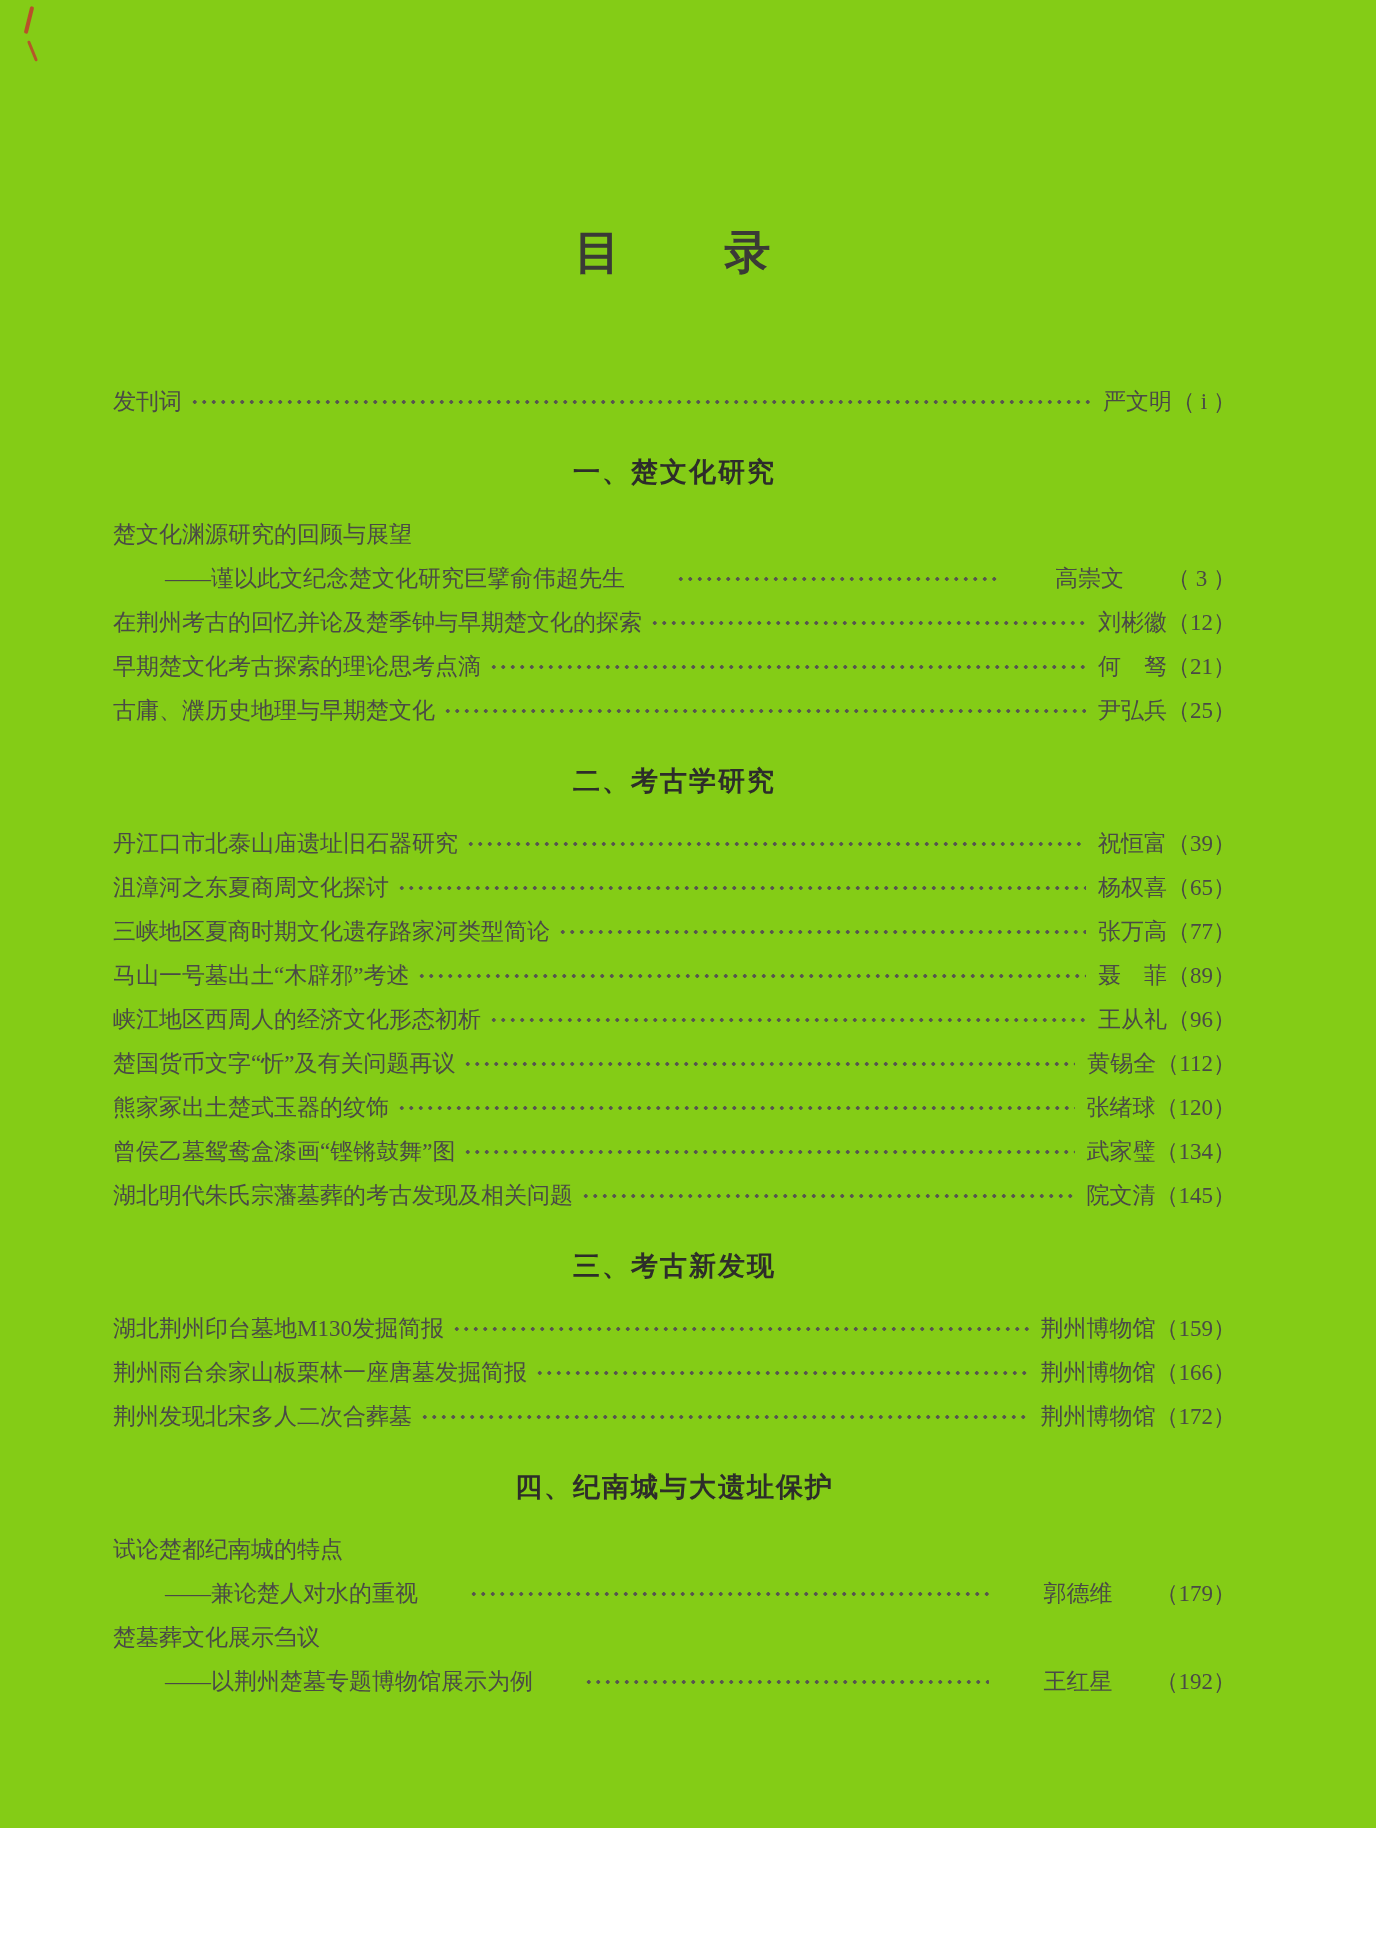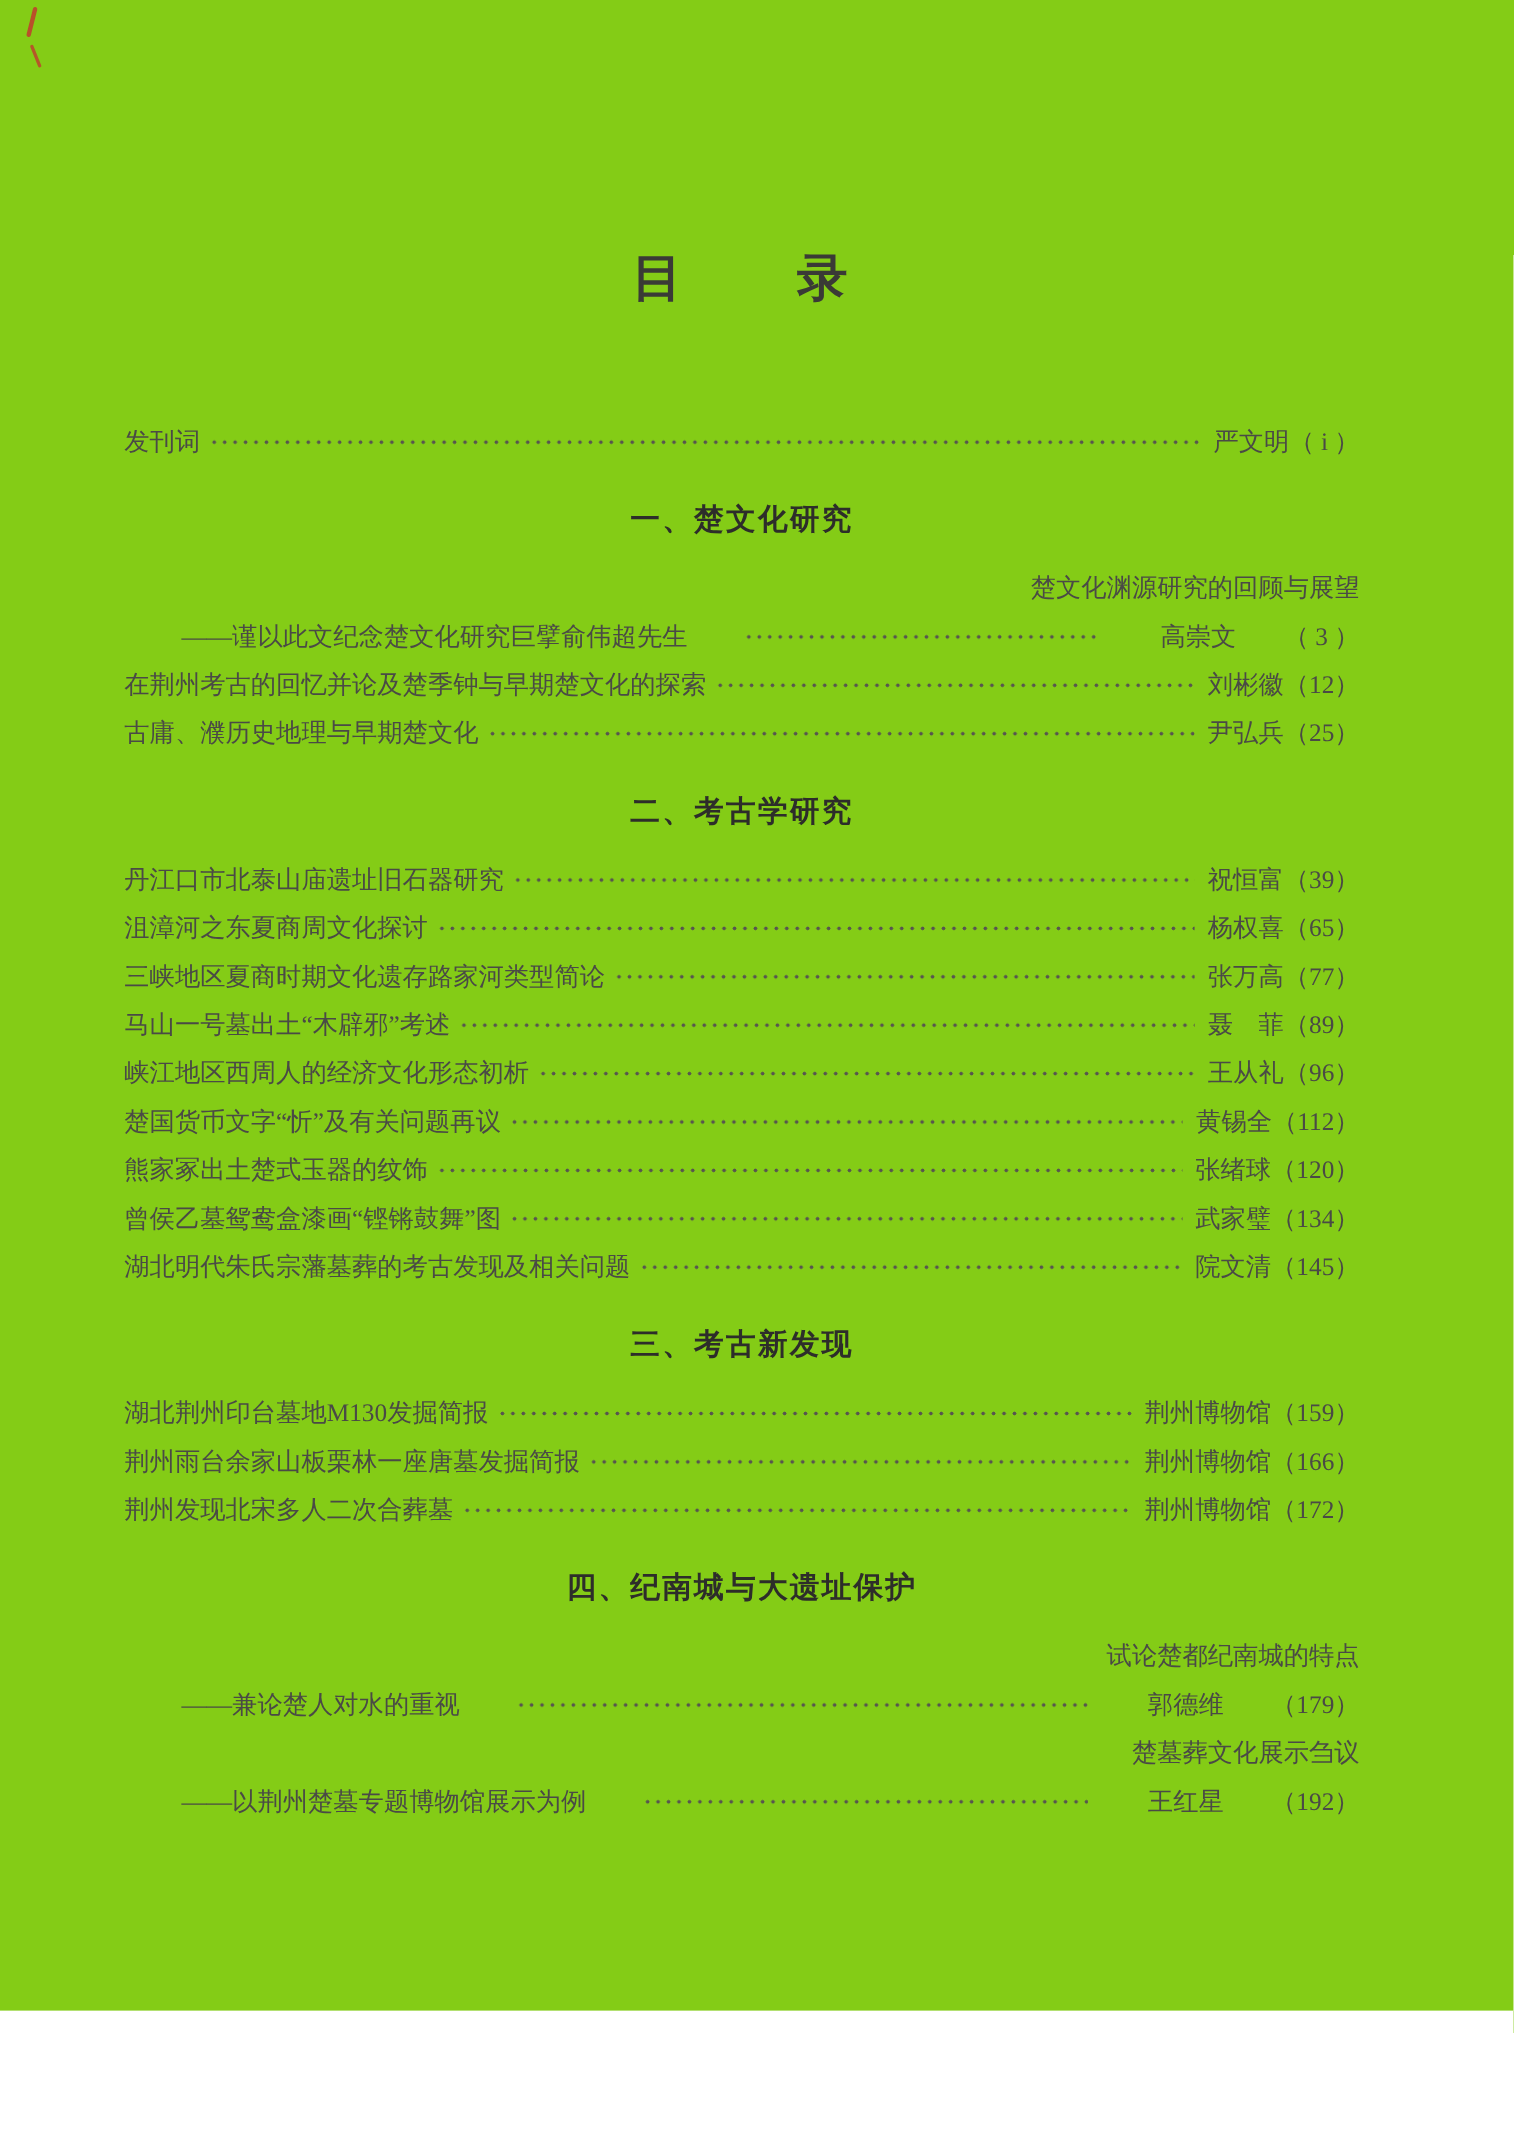--- a/index.html
+++ b/index.html
@@ -33,21 +33,20 @@
     color:#2d2d2a;
     letter-spacing:2px;
     margin:30px 0 23px 0;
   }
   .row {
     display:flex;
     align-items:baseline;
     font-size:23px;
     line-height:44px;
     white-space:nowrap;
-    justify-content:flex-end;
   }
   .row .t { flex:0 0 auto; }
   .leader {
     flex:1 1 auto;
     align-self:stretch;
     min-width:24px;
     margin:0 12px 0 8px;
     background-image:radial-gradient(circle, #57554f 1.6px, rgba(0,0,0,0) 1.9px);
     background-size:9.5px 100%;
     background-repeat:repeat-x;
@@ -96,20 +95,28 @@
     <div>
       <div class="row">
         <span class="t">在荆州考古的回忆并论及楚季钟与早期楚文化的探索</span>
         <span class="leader"></span>
         <span class="author">刘彬徽</span>
         <span class="pageno">（12）</span>
       </div>
     </div>
     <div>
       <div class="row">
+        <span class="t">早期楚文化考古探索的理论思考点滴</span>
+        <span class="leader"></span>
+        <span class="author">何　驽</span>
+        <span class="pageno">（21）</span>
+      </div>
+    </div>
+    <div>
+      <div class="row">
         <span class="t">古庸、濮历史地理与早期楚文化</span>
         <span class="leader"></span>
         <span class="author">尹弘兵</span>
         <span class="pageno">（25）</span>
       </div>
     </div>
 
     <div class="section-heading">二、考古学研究</div>
 
     <div>

